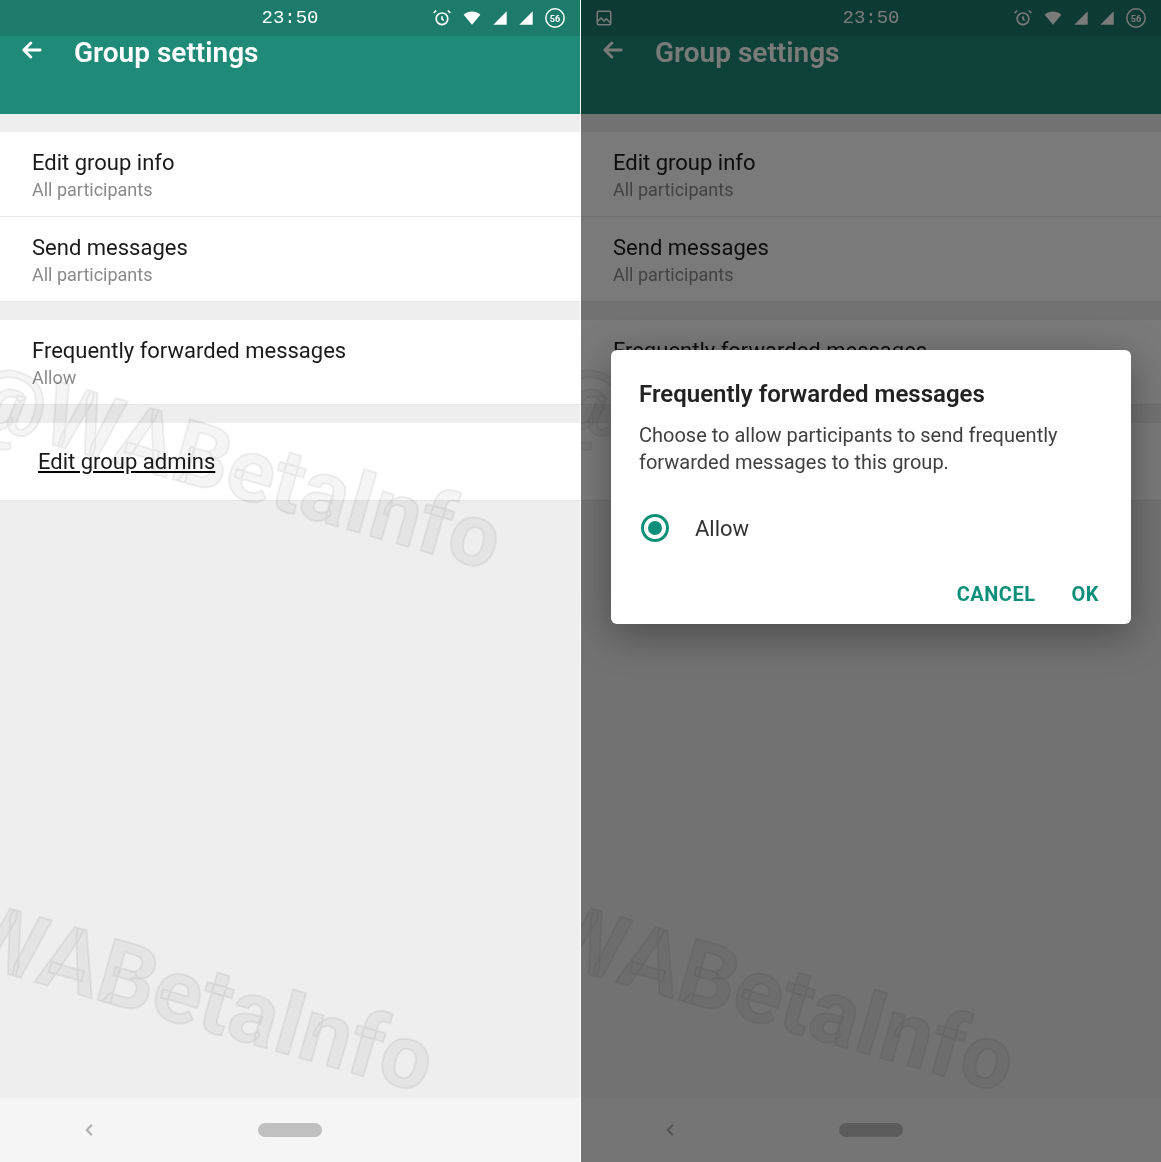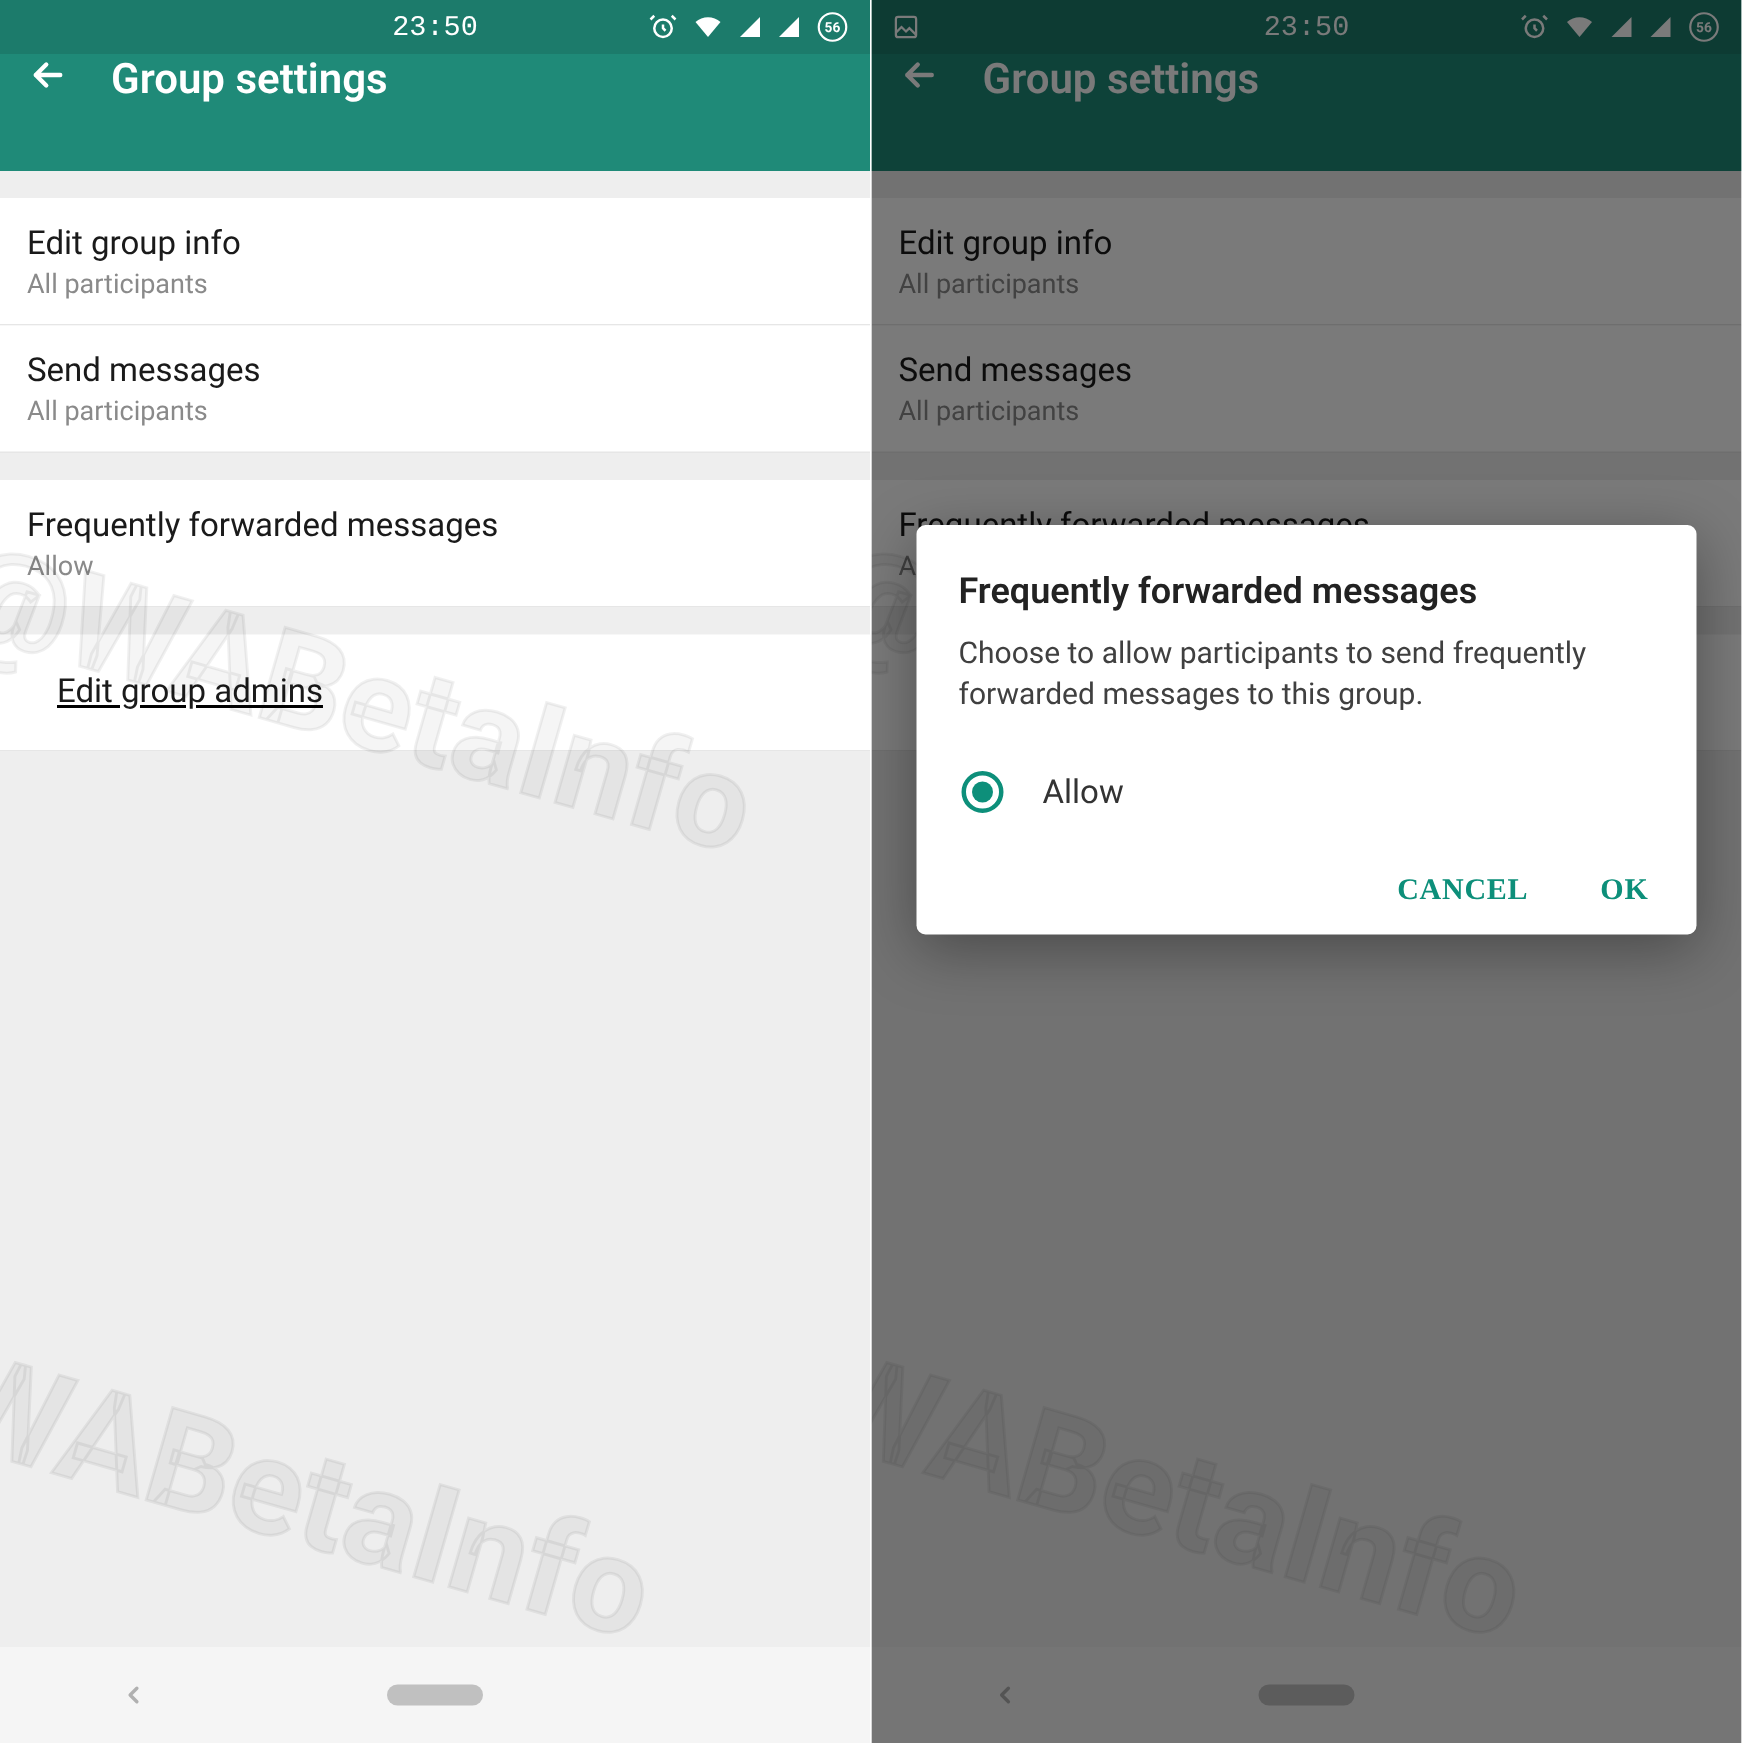--- a/index.html
+++ b/index.html
@@ -53,21 +53,21 @@
   .app-bar .title {
     font-size: 28px;
     font-weight: 600;
   }
 
   
   .content { background: #eeeeee; height: calc(100% - 36px - 78px - 64px); overflow:hidden; position:relative; }
   .section-gap { height: 18px; background:#eeeeee; }
   .list-item {
     background: #ffffff;
-    padding: 18px 22px 16px 18px;
+    padding: 18px 22px 16px 32px;
     border-bottom: 1px solid #e6e6e6;
   }
   .list-item.single { padding: 26px 38px; text-decoration: underline; }
   .list-item .item-title { font-size: 22px; color:#1a1a1a; }
   .list-item .item-sub { font-size: 18px; color:#8a8a8a; margin-top:4px; }
 
   
   .nav-bar {
     position:absolute;
     bottom:0; left:0; right:0;
@@ -106,21 +106,21 @@
   .dialog .d-title { font-size: 24px; font-weight:600; color:#222; margin-bottom:14px; }
   .dialog .d-desc { font-size: 20px; color:#404040; line-height:1.35; margin-bottom:26px; }
   .dialog .radio-row { display:flex; align-items:center; gap:26px; padding:12px 2px; cursor:pointer; }
   .radio-outer {
     width:28px; height:28px; border-radius:50%;
     border:3px solid #888; display:flex; align-items:center; justify-content:center;
   }
   .radio-outer.checked { border-color:#0d8f7a; }
   .radio-inner { width:14px; height:14px; border-radius:50%; background:#0d8f7a; }
   .radio-label { font-size:22px; color:#333; }
-  .dialog-actions { display:flex; justify-content:flex-end; gap:48px; margin-top:28px; padding-right:4px;font-family:Liberation Serif, serif; }
+  .dialog-actions { display:flex; justify-content:flex-end; gap:36px; margin-top:28px; padding-right:4px; }
   .dialog-btn { font-size:20px; font-weight:700; color:#0d8f7a; letter-spacing:0.5px; cursor:pointer; }
 
   
   .watermark {
     position:absolute;
     left:-40px;
     top: 300px;
     transform: rotate(16deg);
     font-size: 88px;
     font-weight: 700;

